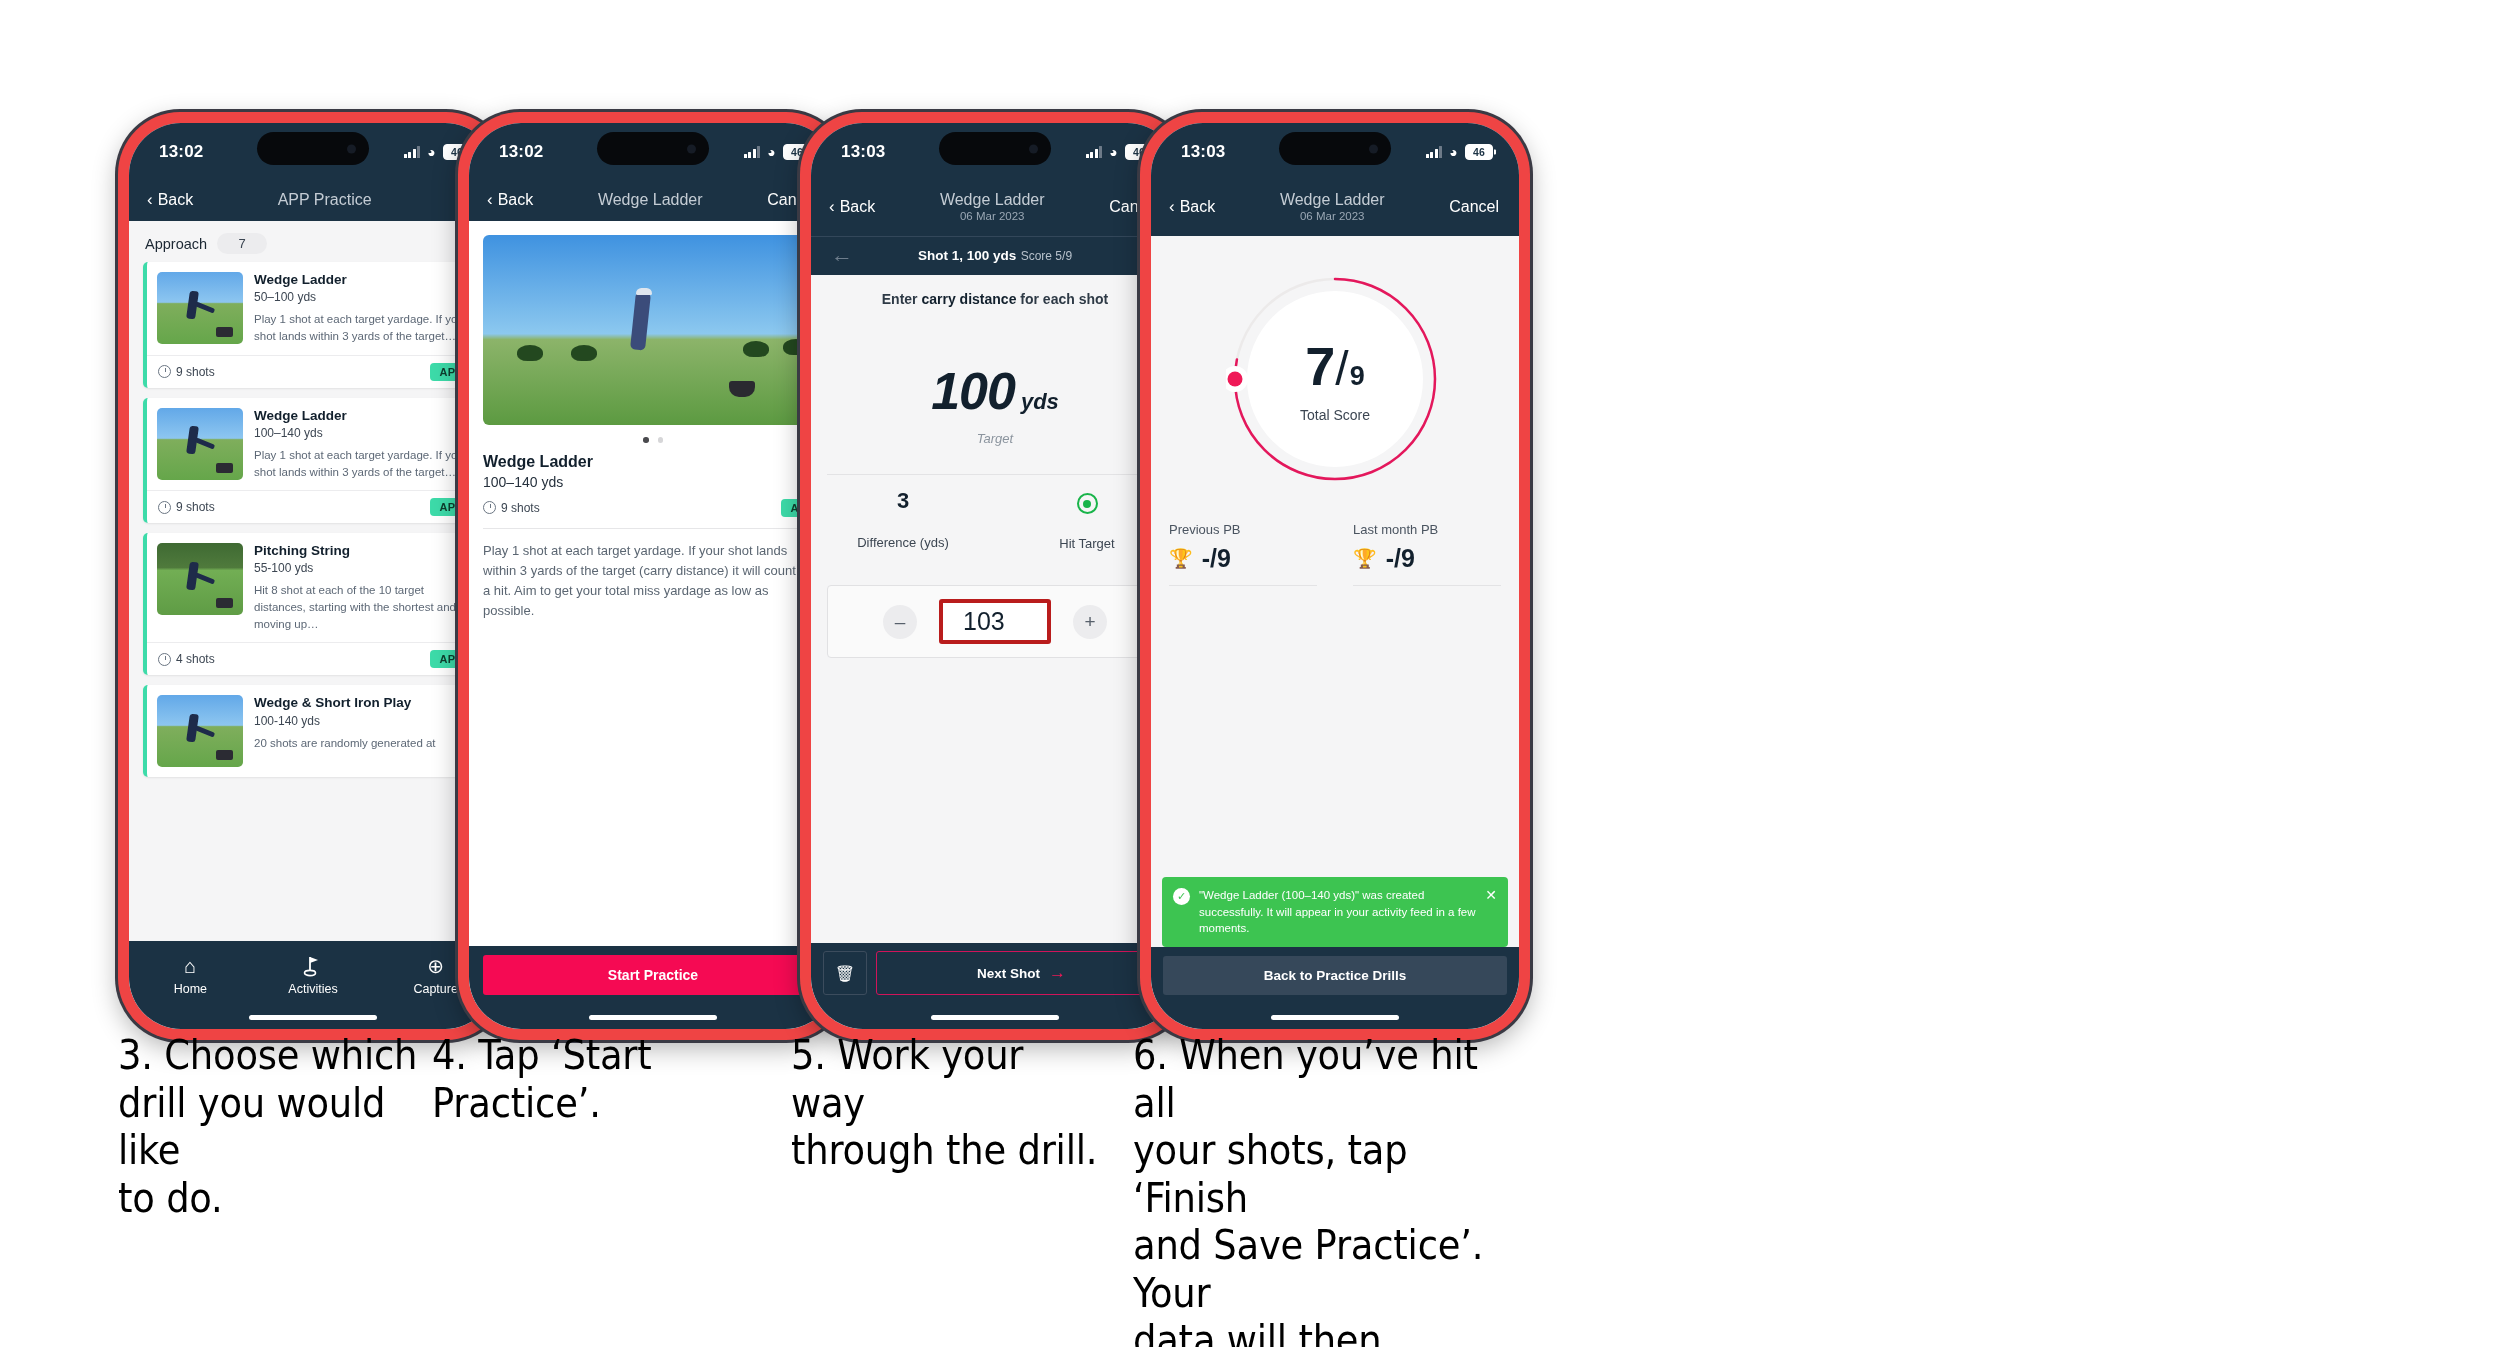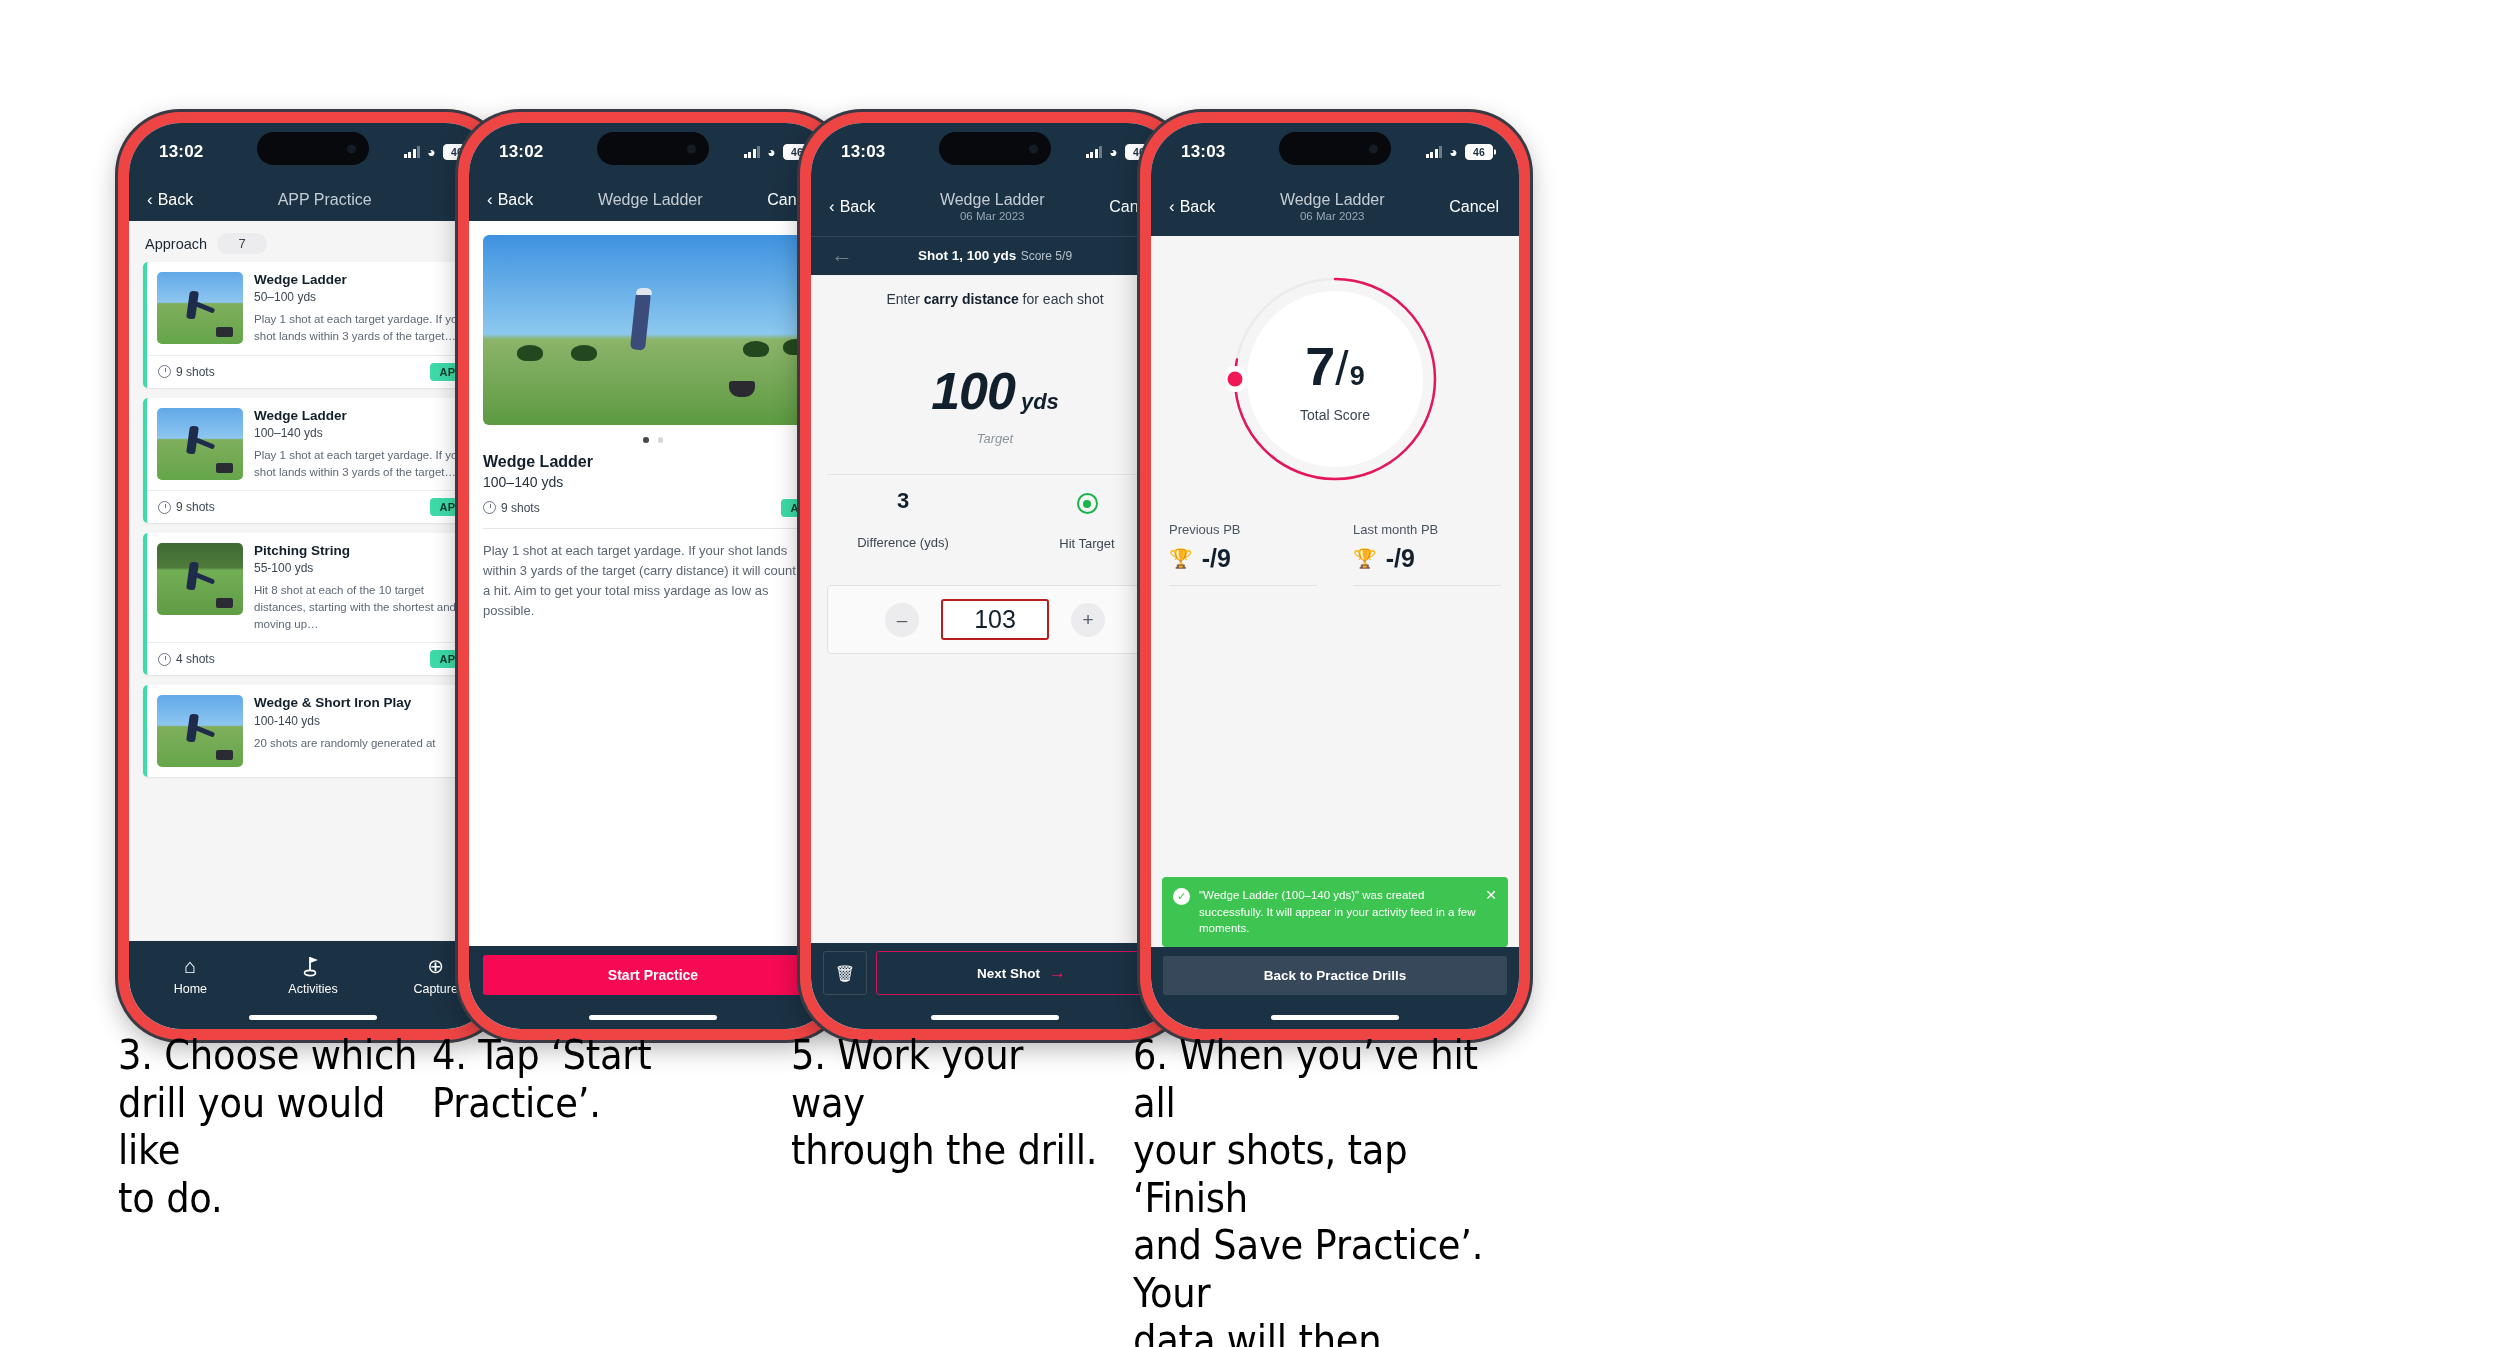--- a/index.html
+++ b/index.html
@@ -150,41 +150,41 @@
   .p2meta{display:flex;align-items:center;justify-content:space-between;margin-top:9px;}
   .p2rule{height:1px;background:#e6e6e8;margin:11px 0 12px;}
   .p2desc{font-size:13px;color:#5b6672;line-height:1.55;padding:0 14px;background:#fff;}
   .p2fill{flex:1 1 auto;background:#fff;}
   .cta-wrap{background:#1b3244;padding:9px 14px 0;}
   .cta{background:#f50a53;color:#fff;text-align:center;font-size:14px;font-weight:bold;
     padding:12px 0;border-radius:3px;}
 
   
   .p3{display:flex;flex-direction:column;height:100%;background:#f5f5f6;}
-  .p3hint{text-align:center;font-size:14px;color:#2e3a46;padding:16px 0 0;}
+  .p3hint{text-align:center;font-size:14px;color:#2e3a46;padding:16px 0 0;font-weight:bold;}
   .p3hint b{color:#12202d;}
   .p3big{text-align:center;padding:54px 0 0;font-style:italic;}
   .p3big .n{font-size:52px;font-weight:bold;color:#12202d;letter-spacing:-1px;}
   .p3big .u{font-size:22px;font-weight:bold;color:#12202d;margin-left:6px;}
   .p3big .lbl{font-size:13px;color:#8b949e;margin-top:10px;}
   .p3rule{height:1px;background:#e3e3e5;margin:28px 16px 0;}
   .p3stats{display:flex;padding:14px 0 0;}
   .p3stat{flex:1;text-align:center;}
   .p3stat .v{font-size:22px;font-weight:bold;color:#12202d;line-height:1.1;}
   .p3stat .l{font-size:13px;color:#3c4652;margin-top:22px;}
   .radio{width:17px;height:17px;border-radius:50%;border:2.2px solid #19b44a;
     display:inline-flex;align-items:center;justify-content:center;}
   .radio i{width:8px;height:8px;border-radius:50%;background:#19b44a;display:block;}
   .stepper{
     margin:34px 16px 0;border:1px solid #e1e1e3;border-radius:4px;background:#fafafa;
     display:flex;align-items:center;justify-content:center;gap:22px;padding:13px 0;}
   .rnd{width:34px;height:34px;border-radius:50%;background:#ececee;color:#57606b;
     display:flex;align-items:center;justify-content:center;font-size:19px;}
-  .numbox{border:2px solid #b91c1c;border-radius:3px;background:#fff;
-    font-size:25px;color:#12202d;padding:4px 20px;min-width:64px;text-align:center;}
+  .numbox{border:4px solid #b91c1c;border-radius:3px;background:#fff;
+    font-size:25px;color:#12202d;padding:4px 20px;min-width:64px;text-align:left;}
   .p3foot{margin-top:auto;background:#1b3244;display:flex;gap:9px;
     padding:8px 12px 0;align-items:stretch;}
   .trash{width:42px;border:1px solid #3c4c5d;border-radius:3px;color:#fff;
     display:flex;align-items:center;justify-content:center;font-size:16px;}
   .nextbtn{flex:1;border:1px solid #d0145a;border-radius:3px;color:#fff;
     display:flex;align-items:center;justify-content:center;gap:9px;
     font-size:13.5px;font-weight:bold;padding:11px 0;}
   .nextbtn .ar{color:#ef1957;font-size:17px;}
 
   

